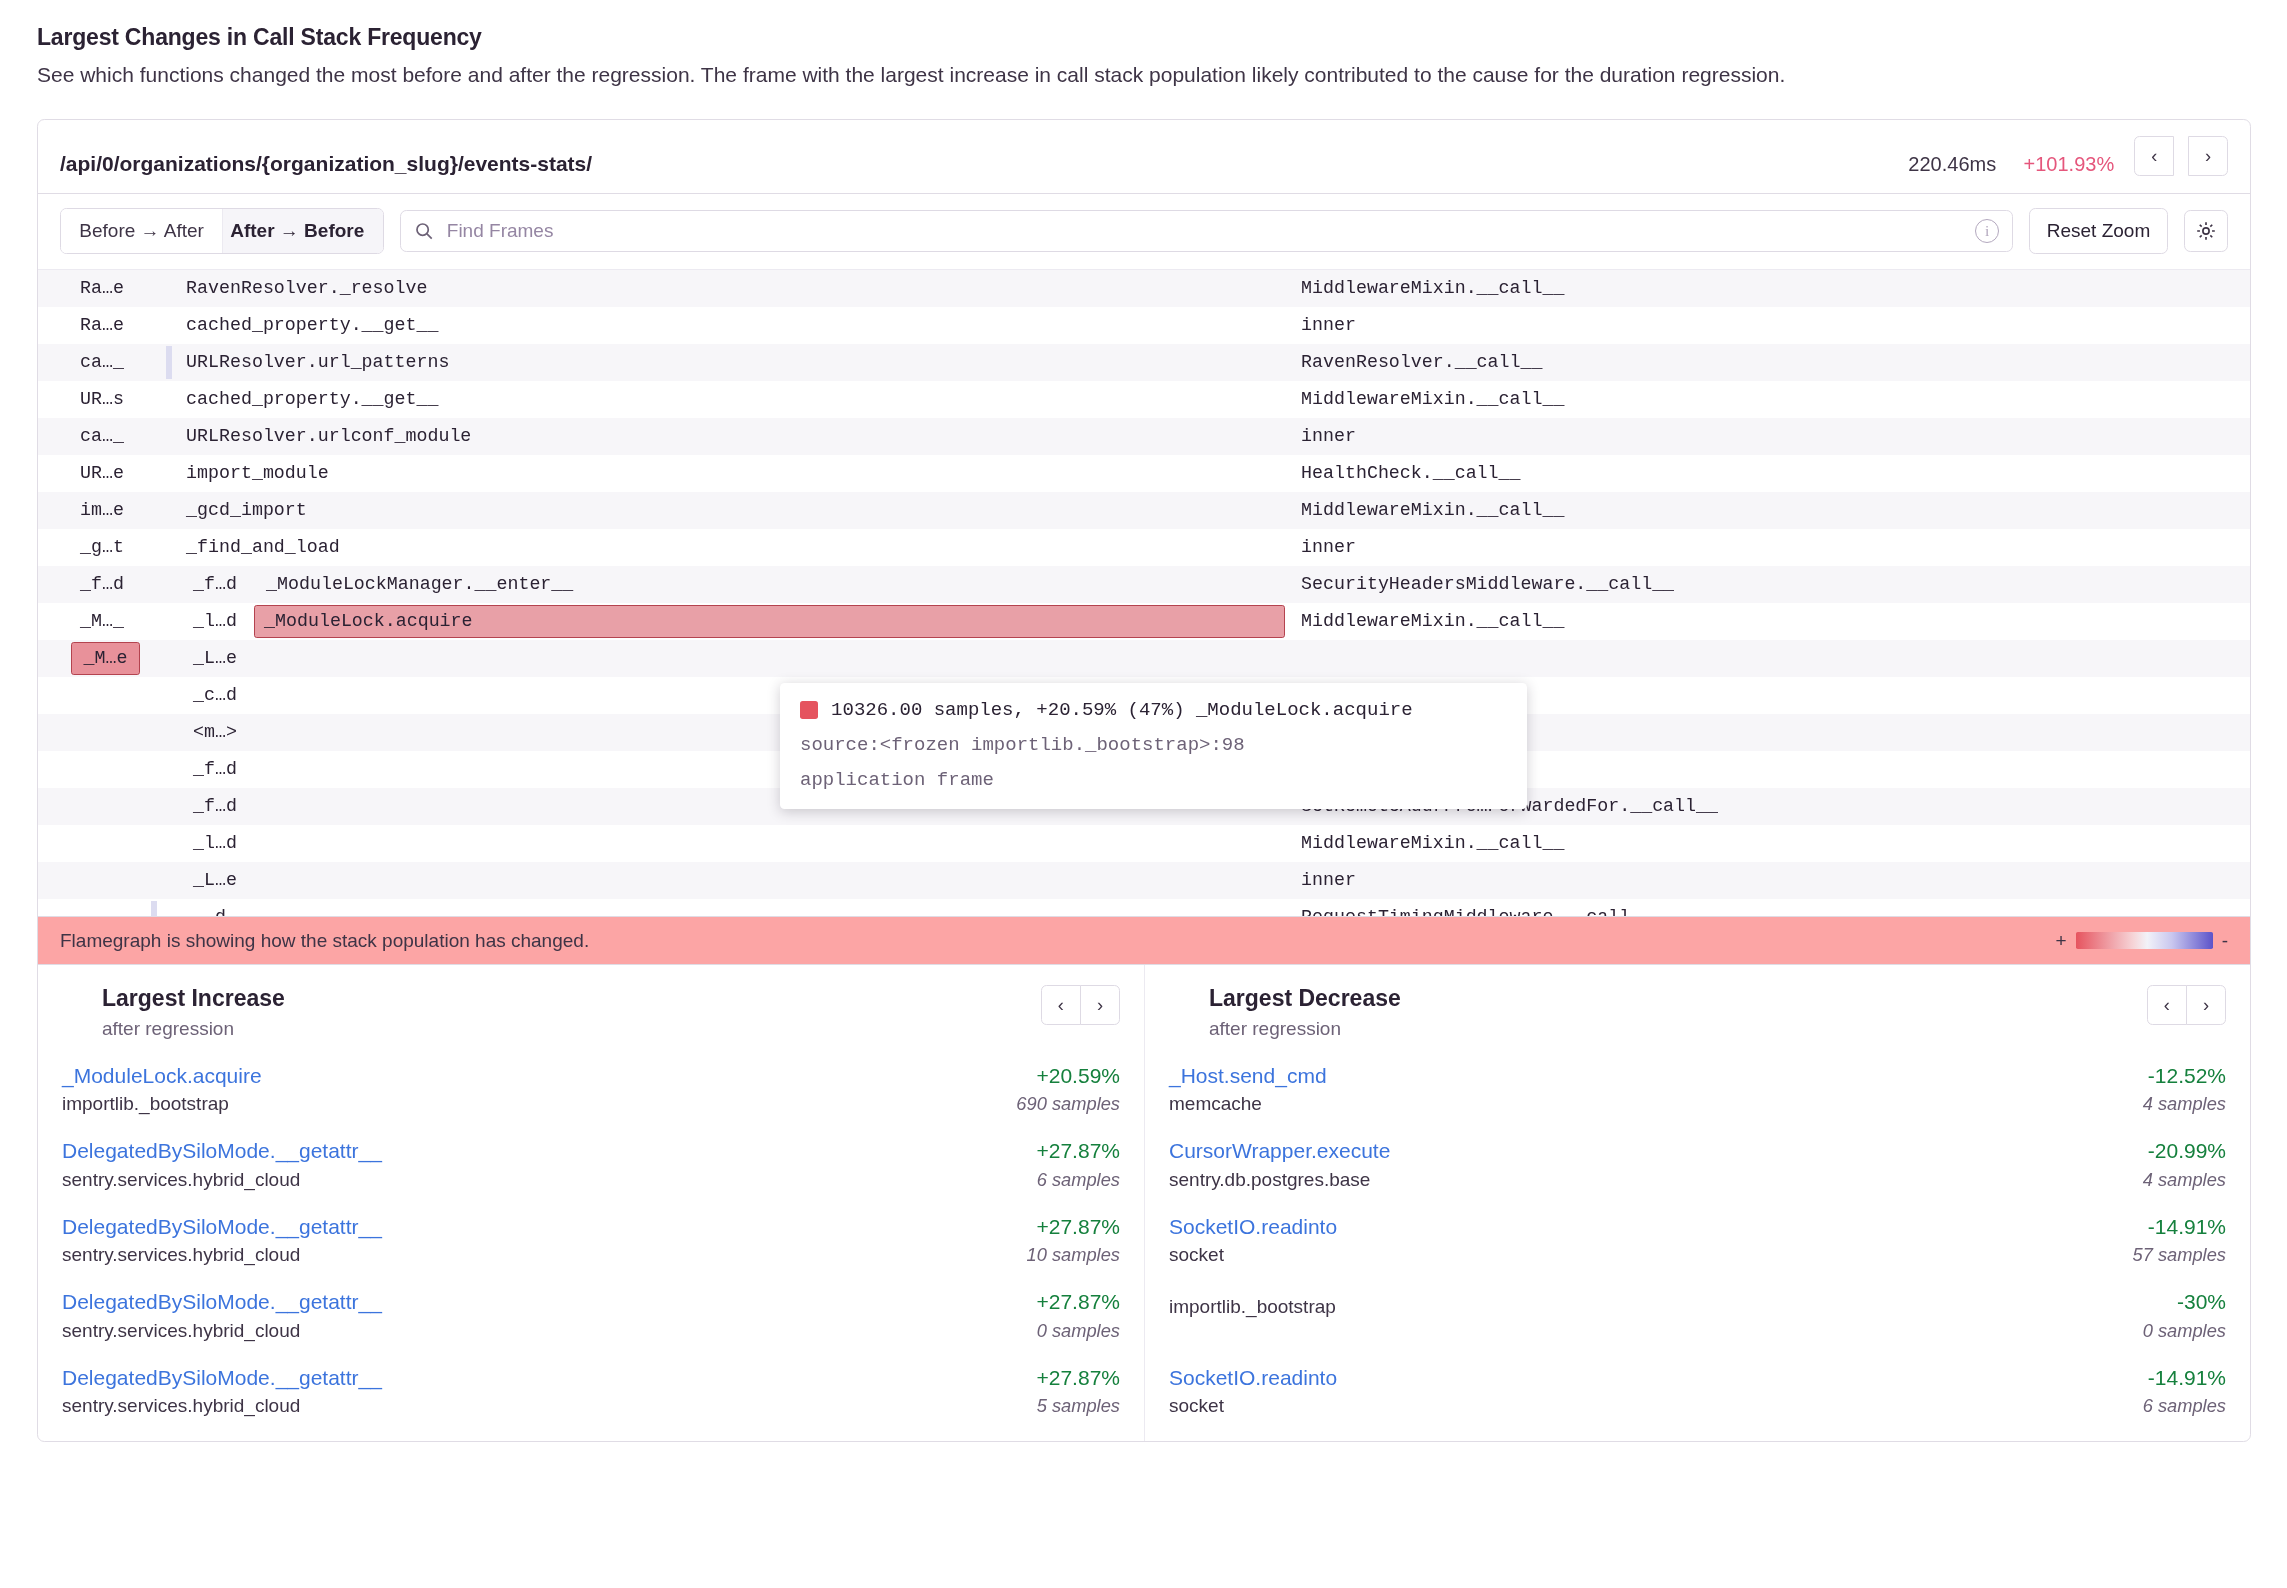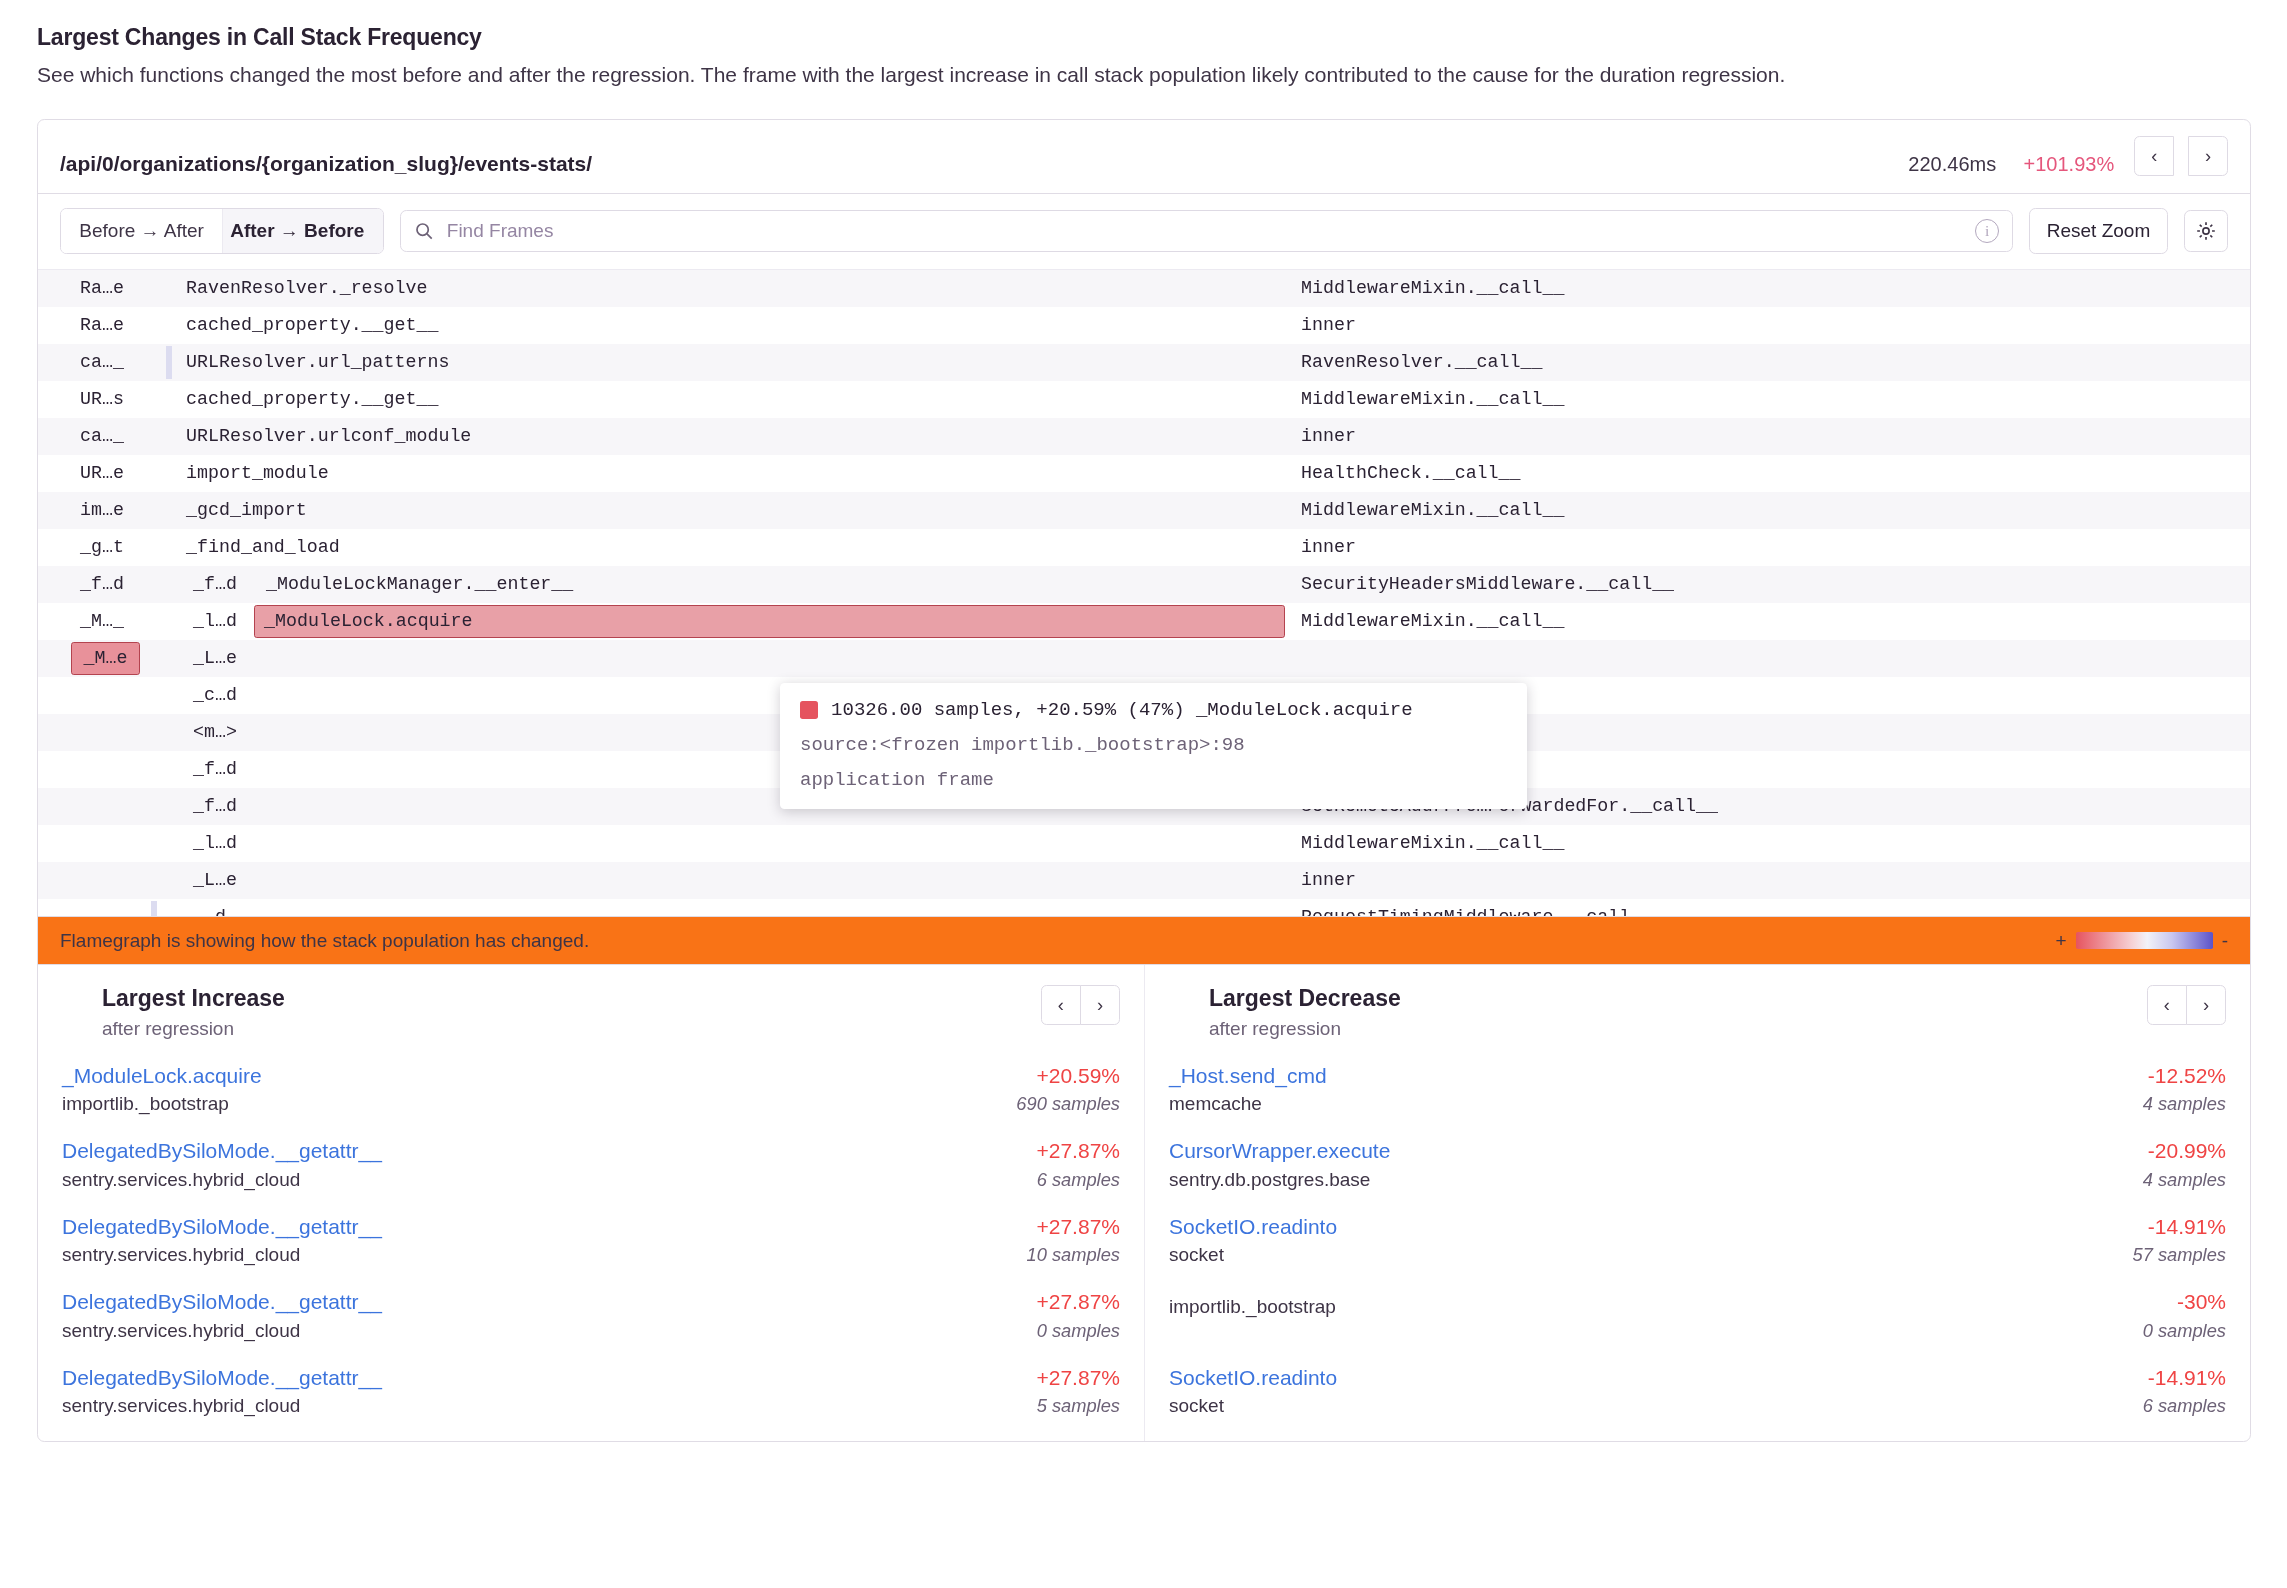--- a/index.html
+++ b/index.html
@@ -203,21 +203,21 @@
   }
   .cell.thin-blue {
     background: #dcdcf0;
     width: 5.5px !important;
     padding: 0;
   }
   .flame-footer {
     display: flex;
     padding: 12.8px 22px;
     border-top: 0.9px solid #e0dce5;
-    background: #f97316;
+    background: #fca5a5;
     font-size: 19px;
     color: #3e3446;
   }
   .flame-footer .spacer { flex: 1 1 auto; }
   .legend { display: flex; align-items: center; gap: 9.1px; font-size: 19px; color: #3e3446; }
   .legend-bar {
     width: 137px; height: 16.4px; border-radius: 1.8px;
     background: linear-gradient(to right, #e6545f 0%, #f6d5d8 42%, #f2f2f8 52%, #c9c7ef 70%, #5c53c9 100%);
   }
 
@@ -285,21 +285,21 @@
     text-decoration: none;
     cursor: pointer;
     display: block;
   }
   .item .mod {
     font-size: 19px;
     color: #3e3446;
     margin-top: 5.5px;
   }
   .item .right { text-align: right; flex: 0 0 auto; padding-left: 18.3px; }
-  .item .pct { font-size: 21px; color: #ef4444; }
+  .item .pct { font-size: 21px; color: #15803d; }
   .item .samples { font-size: 18.3px; color: #6d6277; margin-top: 5.5px; font-style: italic; }
 </style>
 </head>
 <body>
 
 <h1 class="page-title">Largest Changes in Call Stack Frequency</h1>
 <p class="page-desc">See which functions changed the most before and after the regression. The frame with the largest increase in call stack population likely contributed to the cause for the duration regression.</p>
 
 <div class="panel">
 

